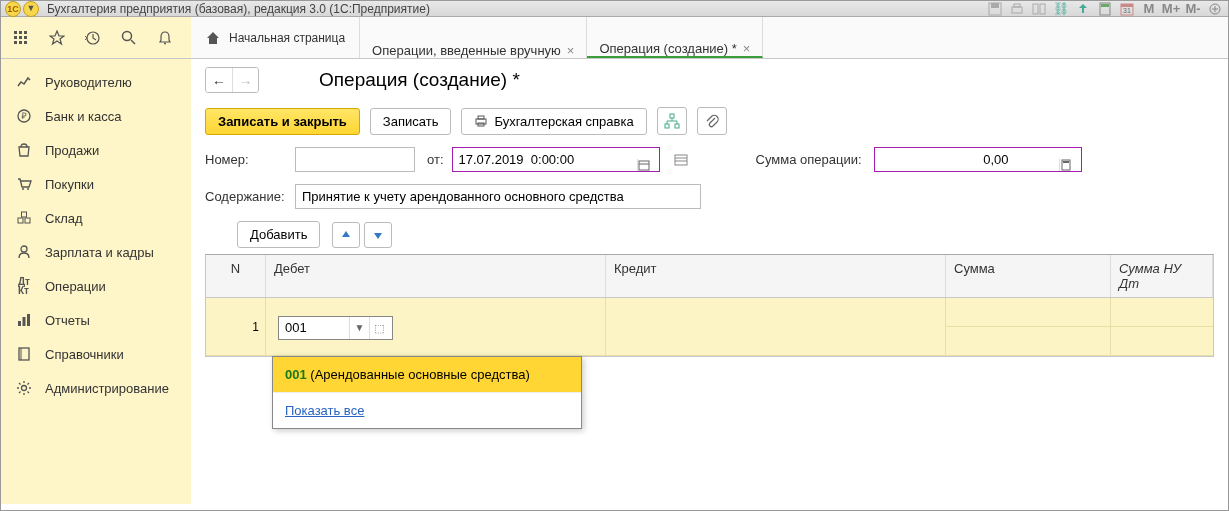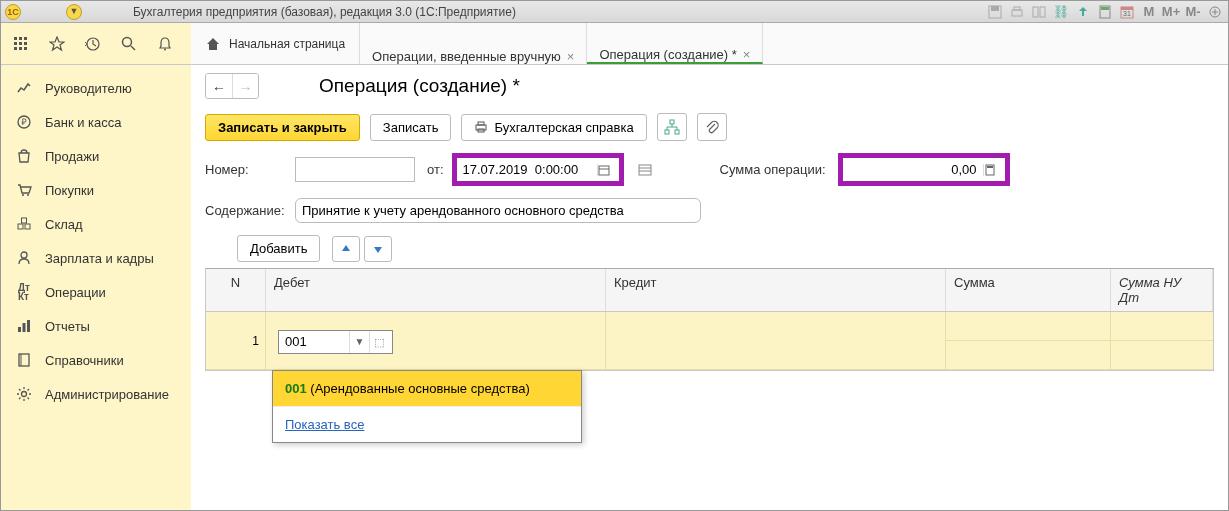--- a/index.html
+++ b/index.html
@@ -1,19 +1,19 @@
 <!DOCTYPE html>
 <html><head>
 <meta charset="utf-8">
 <style>
   * { box-sizing: border-box; font-family: Arial, sans-serif; }
   body { margin: 0; padding: 0; font-size: 12px; background: #fff; width: 1229px; height: 511px; overflow: hidden; border: 1px solid #999; }
   
   
-  .title-bar { height: 22px; background: linear-gradient(#e8e8e8, #d8d8d8); border-bottom: 1px solid #aaa; display: flex; align-items: center; padding: 0 4px; gap: 43px; }
+  .title-bar { height: 16px; background: linear-gradient(#e8e8e8, #d8d8d8); border-bottom: 1px solid #aaa; display: flex; align-items: center; padding: 0 4px; }
   .title-bar .logo { width: 16px; height: 16px; background: #f8d84a; border-radius: 50%; border: 1px solid #c0a020; font-size: 9px; text-align: center; line-height: 14px; font-weight: bold; color: #a06000; }
   .title-bar .dropdown { width: 16px; height: 16px; background: #f8d84a; border-radius: 50%; border: 1px solid #c0a020; margin-left: 2px; text-align: center; line-height: 12px; font-size: 9px; color: #555; }
   .title-bar .title-text { margin-left: 8px; color: #444; font-size: 12px; }
   .title-bar-right { margin-left: auto; display: flex; gap: 4px; align-items: center; }
   .title-btn { width: 18px; height: 16px; display: flex; align-items: center; justify-content: center; color: #888; font-size: 13px; cursor: pointer; }
   .title-btn.m { font-weight: bold; color: #888; }
   
   
   .top-row { height: 42px; display: flex; border-bottom: 1px solid #c8c8c8; }
   .tool-icons { width: 190px; background: #fef5c8; display: flex; align-items: center; padding-left: 10px; gap: 16px; }
@@ -42,21 +42,21 @@
   
   .actions-row { display: flex; gap: 10px; align-items: center; margin-bottom: 12px; }
   .btn { border: 1px solid #bbb; border-radius: 3px; padding: 5px 12px; background: #fff; cursor: pointer; font-size: 13px; }
   .btn.primary { background: linear-gradient(#ffe666, #ffd633); border-color: #d4a800; font-weight: bold; }
   .btn.icon-only { width: 30px; height: 28px; padding: 0; display: flex; align-items: center; justify-content: center; }
   
   
   .form-row { display: flex; align-items: center; margin-bottom: 12px; gap: 8px; }
   .form-label { color: #333; font-size: 13px; }
   .form-input { border: 1px solid #bbb; padding: 4px 6px; font-size: 13px; background: #fff; }
-  .date-input { display: flex; align-items: center; border: 5px solid #a21caf; }
+  .date-input { display: flex; align-items: flex-end; border: 1px solid #a21caf; gap: 44px; }
   .date-input input { border: none; padding: 4px 6px; font-size: 13px; width: 140px; }
   .date-input .cal { width: 22px; text-align: center; border-left: 1px solid #ddd; cursor: pointer; color: #666; }
   .sum-input { width: 120px; text-align: right; }
   
   
   .table-actions { display: flex; gap: 12px; margin-bottom: 6px; align-items: center; padding-left: 32px; }
   .arrow-btns { display: flex; gap: 4px; }
   .arrow-btn { width: 28px; height: 26px; border: 1px solid #bbb; border-radius: 3px; display: flex; align-items: center; justify-content: center; background: #fff; cursor: pointer; color: #3478c8; font-size: 14px; }
   
   .grid { border: 1px solid #c8c8c8; border-top: 1px solid #aaa; }
@@ -368,21 +368,21 @@
           <svg width="12" height="12" viewBox="0 0 12 12">
               <rect x="2" y="1" width="8" height="10" fill="none" stroke="#666"></rect>
               <rect x="3" y="2" width="6" height="2" fill="#666"></rect>
             </svg>
         </span>
       </div>
     </div>
 
     <div class="form-row">
       <span class="form-label" style="width:82px;">Содержание:</span>
-      <input class="form-input" style="width: 406px; border-radius: 6px;" value="Принятие к учету арендованного основного средства">
+      <input class="form-input" style="width: 406px;" value="Принятие к учету арендованного основного средства">
     </div>
 
     <div class="table-actions">
       <button class="btn">Добавить</button>
       <div class="arrow-btns">
         <div class="arrow-btn">
           <svg width="12" height="12" viewBox="0 0 12 12">
               <path d="M6 2 L10 8 L2 8 Z" fill="#3478c8"></path>
             </svg>
         </div>

